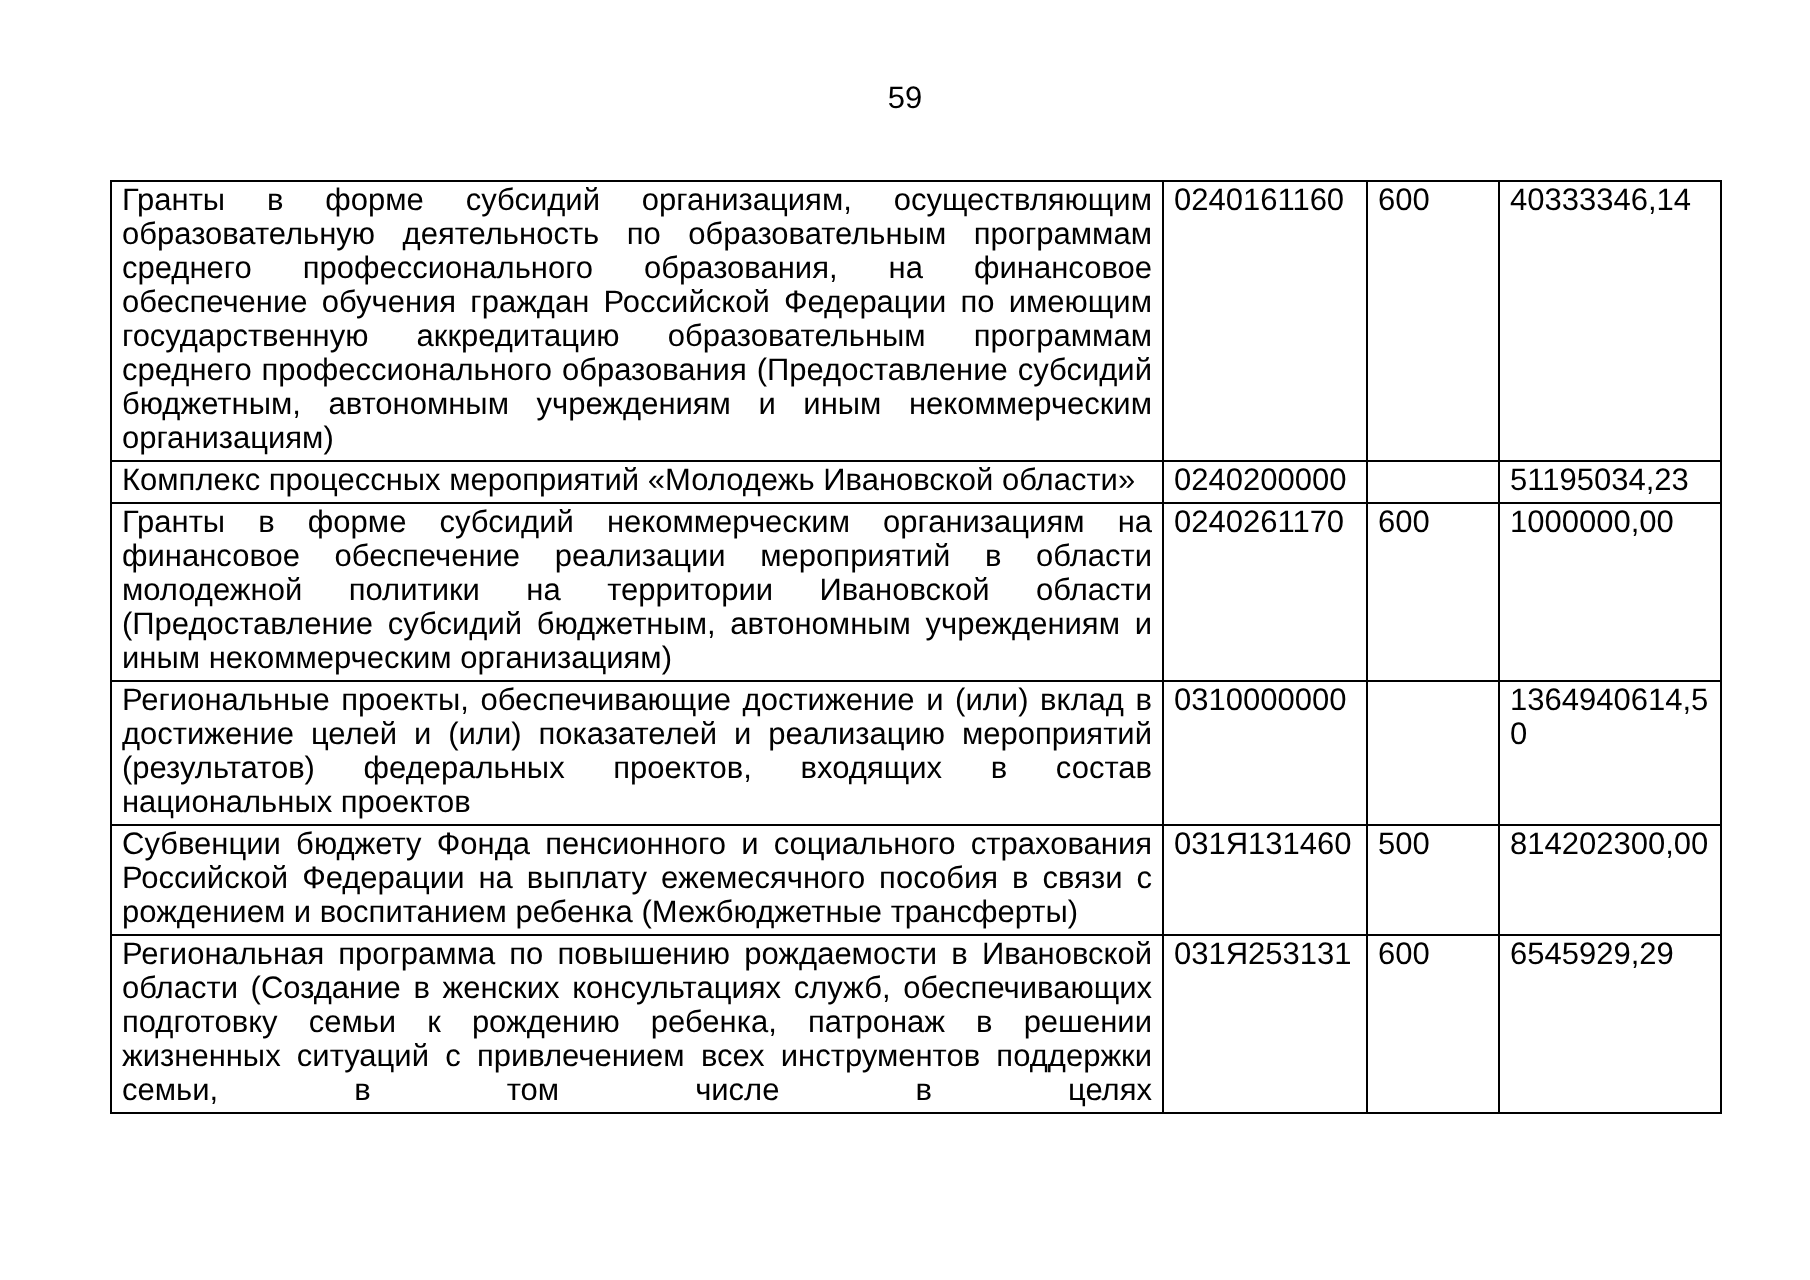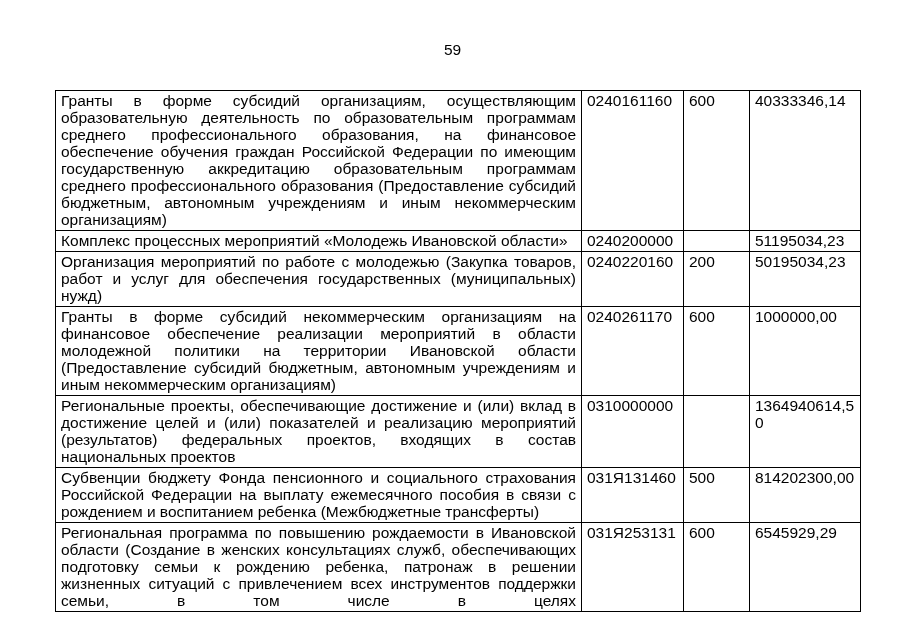--- a/index.html
+++ b/index.html
@@ -82,26 +82,20 @@
     <td class="cell-type">600</td>
     <td class="cell-amount">40333346,14</td>
   </tr>
         <tr>
     <td class="cell-title">Комплекс процессных мероприятий «Молодежь Ивановской области»</td>
     <td class="cell-code">0240200000</td>
     <td class="cell-type"></td>
     <td class="cell-amount">51195034,23</td>
   </tr>
         <tr>
-    <td class="cell-title">Организация мероприятий по работе с молодежью (Закупка товаров, работ и услуг для обеспечения государственных (муниципальных) нужд)</td>
-    <td class="cell-code">0240220160</td>
-    <td class="cell-type">200</td>
-    <td class="cell-amount">50195034,23</td>
-  </tr>
-        <tr>
     <td class="cell-title">Гранты в форме субсидий некоммерческим организациям на финансовое обеспечение реализации мероприятий в области молодежной политики на территории Ивановской области (Предоставление субсидий бюджетным, автономным учреждениям и иным некоммерческим организациям)</td>
     <td class="cell-code">0240261170</td>
     <td class="cell-type">600</td>
     <td class="cell-amount">1000000,00</td>
   </tr>
         <tr>
     <td class="cell-title">Региональные проекты, обеспечивающие достижение и (или) вклад в достижение целей и (или) показателей и реализацию мероприятий (результатов) федеральных проектов, входящих в состав национальных проектов</td>
     <td class="cell-code">0310000000</td>
     <td class="cell-type"></td>
     <td class="cell-amount">1364940614,50</td>

